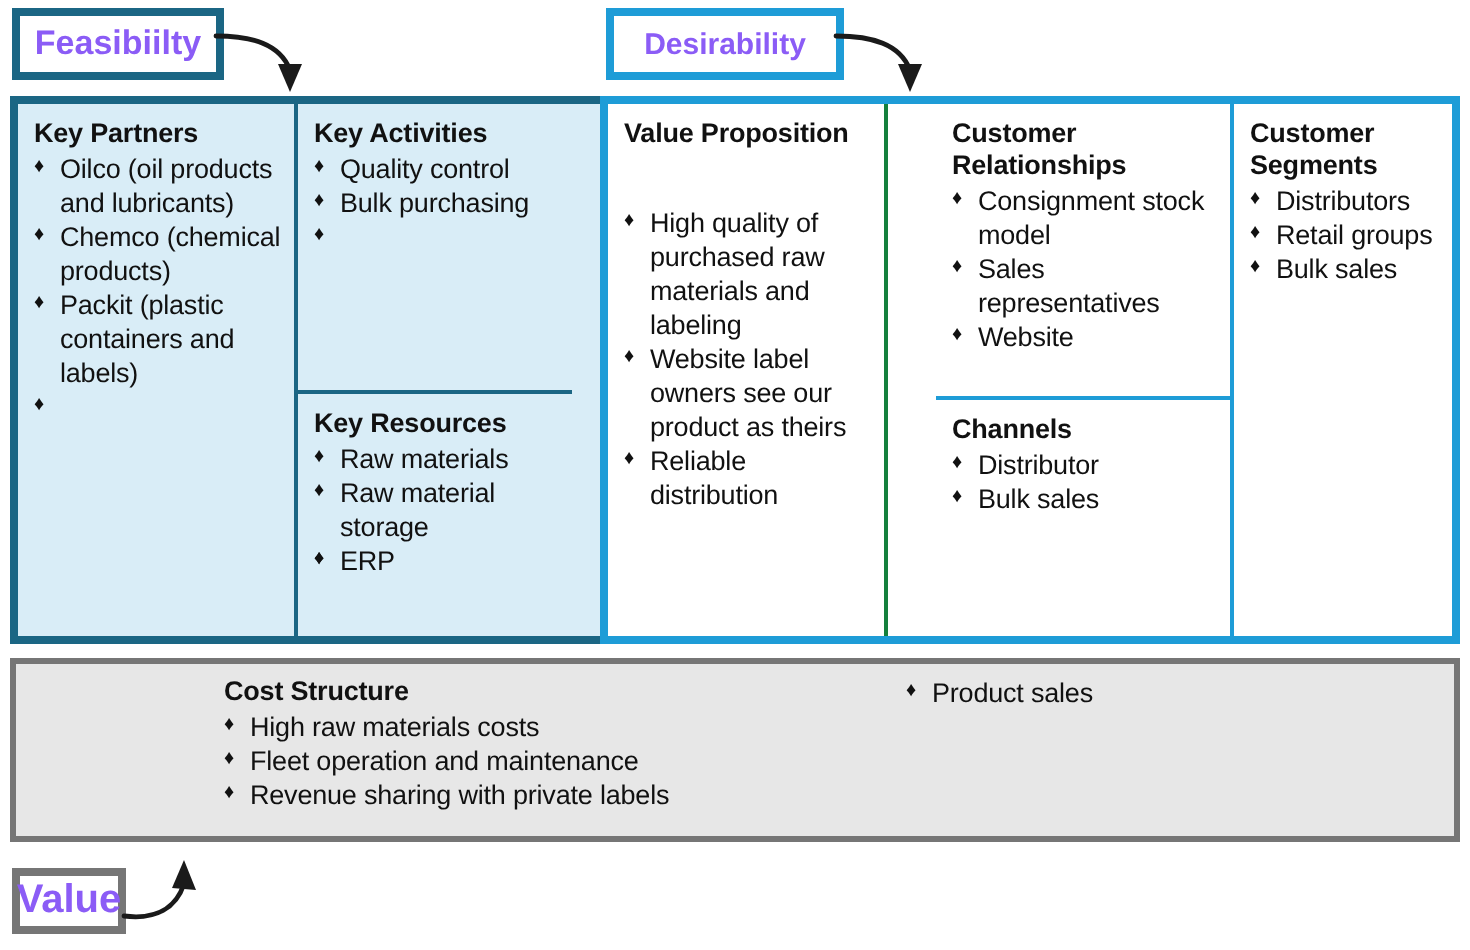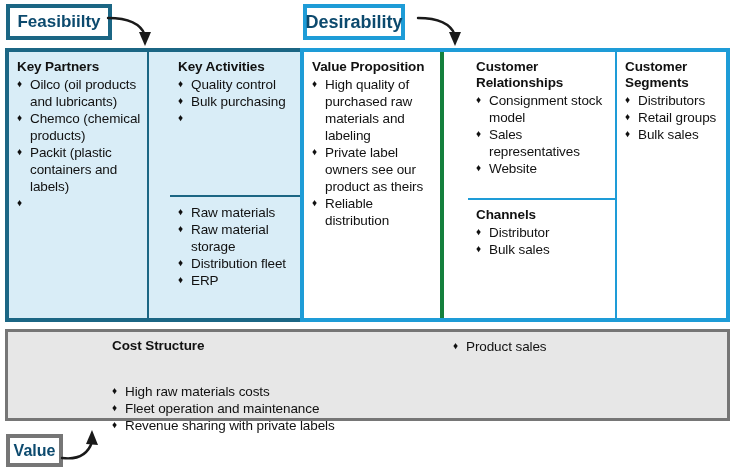--- a/index.html
+++ b/index.html
@@ -17,39 +17,39 @@
 
   
   .tag-box {
     position: absolute;
     background: #ffffff;
     display: flex;
     align-items: center;
     justify-content: center;
     box-sizing: border-box;
     font-weight: bold;
-    color: #0c4a6e;
+    color: #8b5cf6;
   }
   #tag-feasibility {
     left: 6px;  top: 4px;
     width: 106px; height: 36px;
     border: 4px solid #1b6684;
     font-size: 17px;
   }
   #tag-desirability {
     left: 303px; top: 4px;
-    width: 102px; height: 36px;
+    width: 119px; height: 36px;
     border: 4px solid #1e9cd7;
-    font-size: 18px;
+    font-size: 15px;
   }
   #tag-value {
     left: 6px;  top: 434px;
     width: 57px; height: 33px;
     border: 4px solid #767676;
-    font-size: 16px;
+    font-size: 20px;
   }
 
   
   .arrow-svg { position: absolute; overflow: visible; }
   #arrow-feasibility { left: 108px; top: 6px;  width: 62px; height: 42px; }
   #arrow-desirability { left: 418px; top: 6px; width: 62px; height: 42px; }
   #arrow-value { left: 62px; top: 428px; width: 58px; height: 42px; }
 
   
   .panel {
@@ -85,33 +85,33 @@
   }
   .col-split { display: flex; flex-direction: column; }
   .cell {
     box-sizing: border-box;
     padding: 7px 6px 4px 8px;
     overflow: hidden;
   }
 
   
   #col-key-partners  { width: 140px; border-right: 2px solid #1b6684; }
-  #col-activities-resources { width: 137px; padding-left: 21px; }
+  #col-activities-resources { width: 137px; }
   #cell-key-activities { height: 145px; border-bottom: 2px solid #1b6684; }
   #cell-key-resources  { flex: 1; }
 
   
-  #col-value-prop { width: 140px; border-right: 4px solid #15803d; }
+  #col-value-prop { width: 140px; border-right: 2px solid #15803d; gap: 27px; }
   #col-rel-channels { width: 147px; border-right: 2px solid #1e9cd7; padding-left: 24px; }
   #cell-cust-rel { height: 148px; border-bottom: 2px solid #1e9cd7; }
   #cell-channels { flex: 1; }
   #col-cust-seg { flex: 1; border-radius: 17px; }
 
   
-  #col-cost { width: 445px; padding-left: 104px; padding-top: 6px; gap: 28px; }
+  #col-cost { width: 445px; padding-left: 104px; padding-top: 6px; }
   #col-revenue { flex: 1; padding-top: 6px; }
 
   
   .block-title {
     font-size: 13.5px;
     font-weight: bold;
     color: #111111;
     line-height: 1.18;
     margin: 0 0 1px 0;
     letter-spacing: -0.1px;
@@ -184,37 +184,38 @@
   <div class="col-split" id="col-activities-resources">
     <div class="cell" id="cell-key-activities">
       <div class="block-title">Key Activities</div>
       <ul class="bullets">
         <li><span class="bullet-glyph">♦</span><span>Quality control</span></li>
         <li><span class="bullet-glyph">♦</span><span>Bulk purchasing</span></li>
         <li><span class="bullet-glyph">♦</span></li>
       </ul>
     </div>
     <div class="cell" id="cell-key-resources">
+      <div class="block-title">Key Resources</div>
       <ul class="bullets">
         <li><span class="bullet-glyph">♦</span><span>Raw materials</span></li>
         <li><span class="bullet-glyph">♦</span><span>Raw material storage</span></li>
-        <li><span class="bullet-glyph">♦</span><span>Distribution fleet</span></li>
+        <li><span class="bullet-glyph">♦</span></li>
         <li><span class="bullet-glyph">♦</span><span>ERP</span></li>
       </ul>
     </div>
   </div>
 </div>
 
 <div class="panel" id="panel-desirability">
 
   <div class="col cell" id="col-value-prop">
     <div class="block-title">Value Proposition</div>
     <ul class="bullets">
       <li><span class="bullet-glyph">♦</span><span>High quality of purchased raw materials and labeling</span></li>
-      <li><span class="bullet-glyph">♦</span><span>Private label owners see our product as theirs</span></li>
+      <li><span class="bullet-glyph">♦</span><span>Website label owners see our product as theirs</span></li>
       <li><span class="bullet-glyph">♦</span><span>Reliable distribution</span></li>
     </ul>
   </div>
 
   <div class="col-split" id="col-rel-channels">
     <div class="cell" id="cell-cust-rel">
       <div class="block-title">Customer Relationships</div>
       <ul class="bullets">
         <li><span class="bullet-glyph">♦</span><span>Consignment stock model</span></li>
         <li><span class="bullet-glyph">♦</span><span>Sales representatives</span></li>

